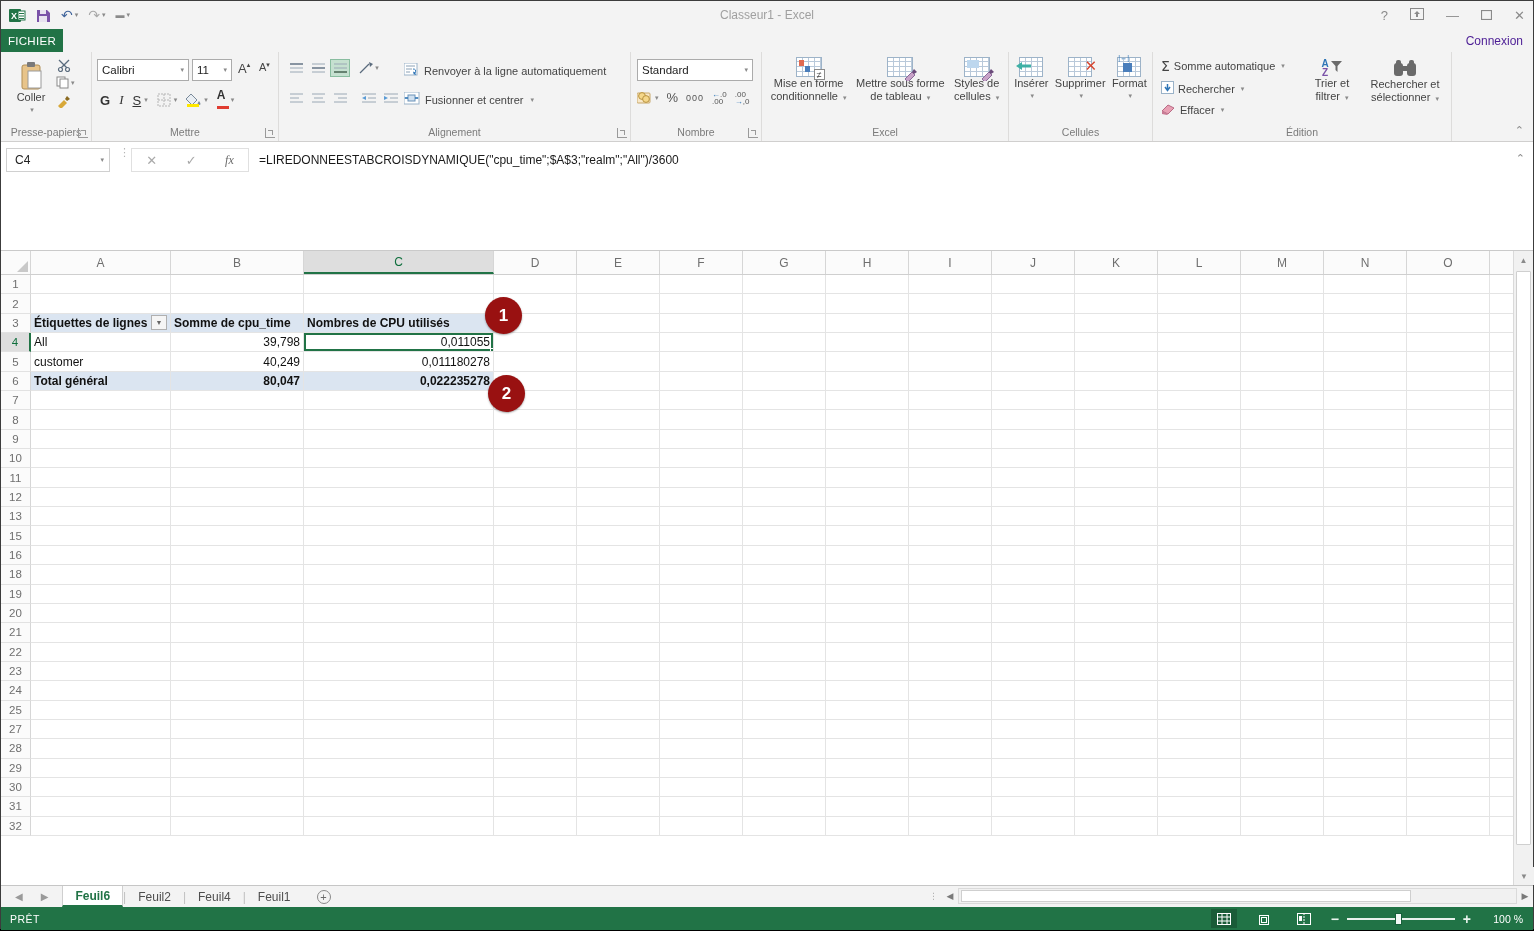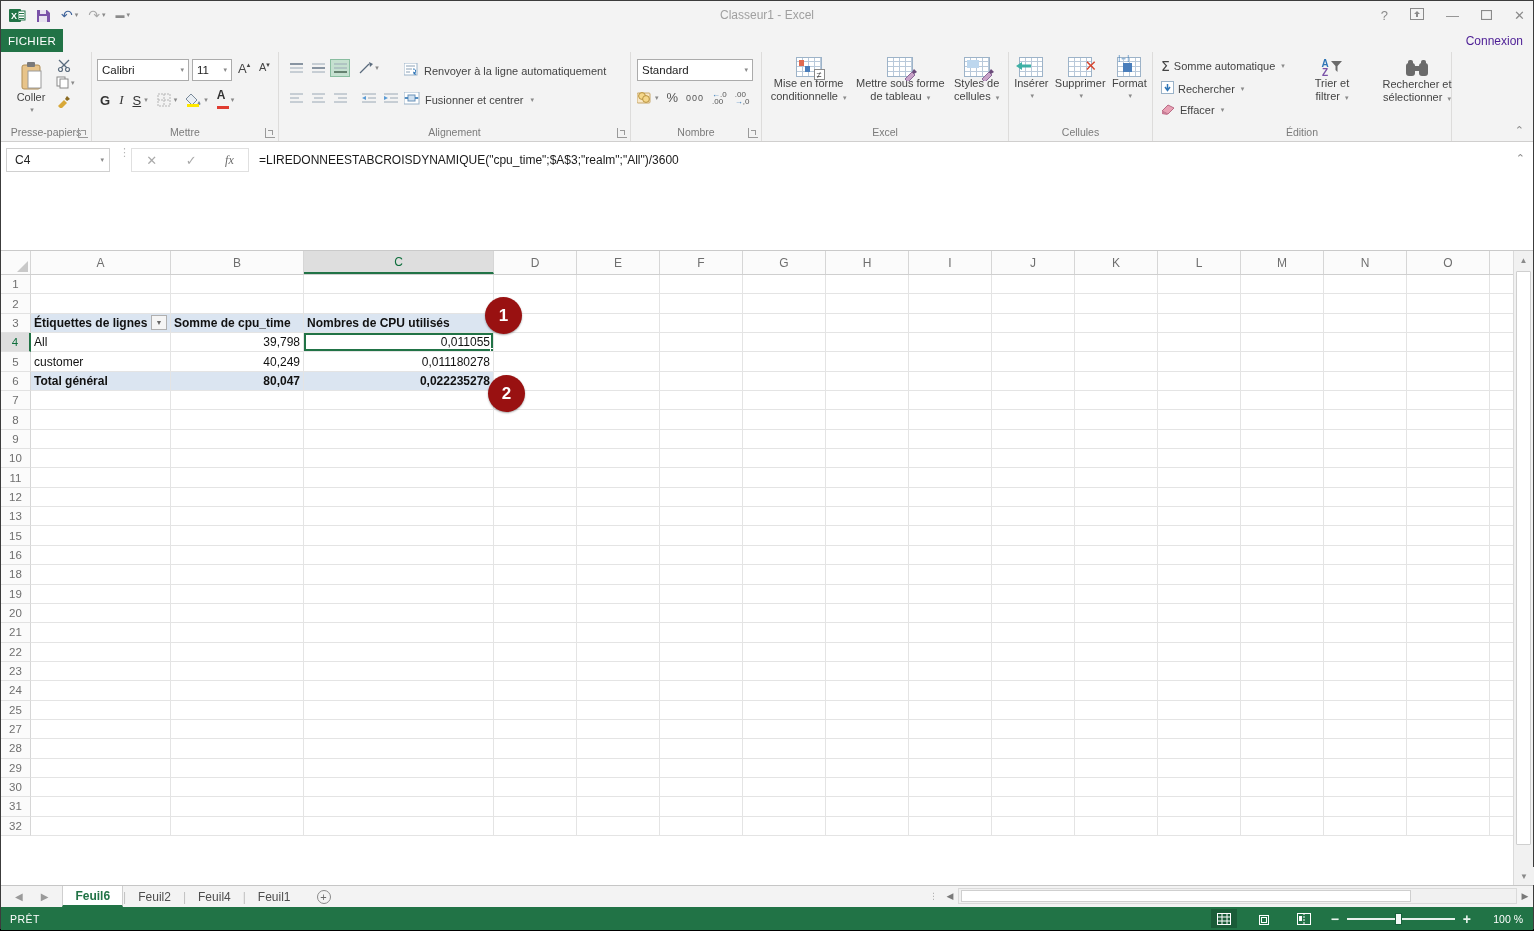--- a/index.html
+++ b/index.html
@@ -445,21 +445,21 @@
       <div class="bigbtn" style="position:absolute;left:148px;top:2px;width:62px;">
         <span style="display:flex;align-items:flex-start;">
             <span style="font-size:10px;font-weight:bold;line-height:9px;color:#2e75b6;">A<br><span style="color:#7a52a8;">Z</span></span>
             <svg width="13" height="14" style="margin-left:1px;">
               <path d="M1 2 h11 l-4.5 5 v6 l-2 -2 v-4 z" fill="#6a6a6a"></path>
             </svg>
           </span>
         <span class="btn-lbl">Trier et</span>
         <span class="btn-lbl"><span>filtrer</span> <span class="dd">▾</span></span>
       </div>
-      <div class="bigbtn" style="position:absolute;left:224px;top:2px;width:80px;">
+      <div class="bigbtn" style="position:absolute;left:212px;top:2px;width:80px;">
         <span><svg width="24" height="18">
               <rect x="1" y="4" width="9" height="13" rx="3" fill="#6a6a6a"></rect>
               <rect x="14" y="4" width="9" height="13" rx="3" fill="#6a6a6a"></rect>
               <rect x="9" y="7" width="6" height="5" fill="#6a6a6a"></rect>
               <rect x="3" y="1" width="5" height="5" rx="2" fill="#6a6a6a"></rect>
               <rect x="16" y="1" width="5" height="5" rx="2" fill="#6a6a6a"></rect>
             </svg></span>
         <span class="btn-lbl">Rechercher et</span>
         <span class="btn-lbl"><span>sélectionner</span> <span class="dd">▾</span></span>
       </div>

